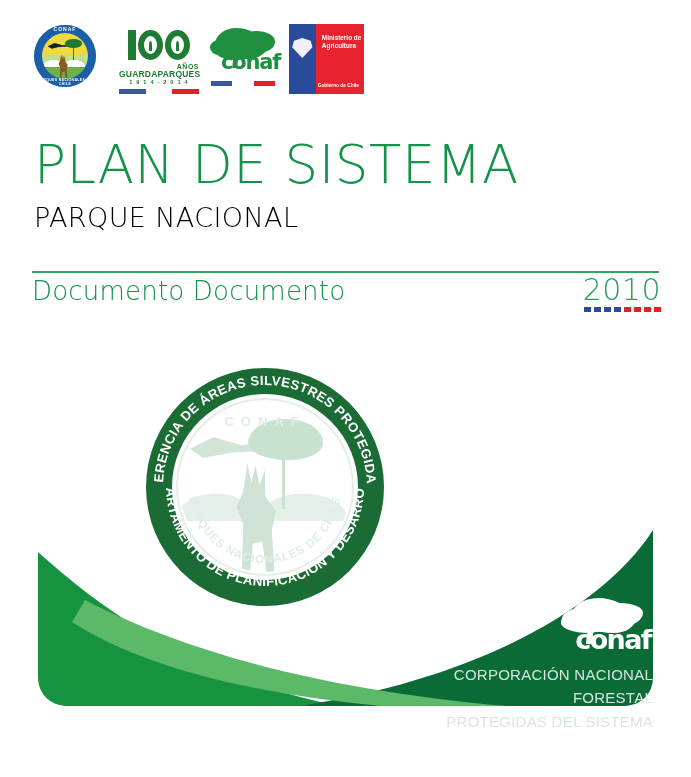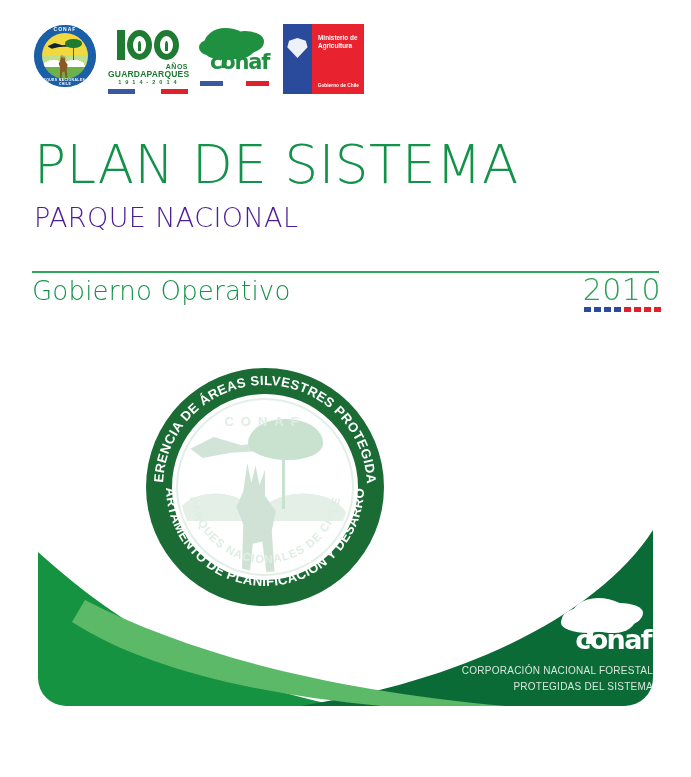--- a/index.html
+++ b/index.html
@@ -26,21 +26,21 @@
   .emblem .tree .can{position:absolute;top:0;left:0;width:100%;height:42%;background:#1f7a32;border-radius:50%;}
   .emblem .tree .trk{position:absolute;top:34%;left:46%;width:8%;height:66%;background:#1f7a32;}
   .emblem .bird{position:absolute;left:12%;top:22%;width:46%;height:12%;background:#123;clip-path:polygon(0 55%,34% 0,70% 40%,100% 25%,100% 62%,55% 72%,20% 100%);}
   .emblem .deer{position:absolute;left:30%;bottom:2%;width:34%;height:52%;background:#8a5a22;
     clip-path:polygon(34% 0,40% 18%,46% 2%,52% 20%,60% 6%,60% 30%,76% 44%,70% 62%,74% 100%,62% 100%,56% 72%,42% 74%,38% 100%,26% 100%,28% 56%,18% 40%,28% 26%);}
   .emblem .txt-top,.emblem .txt-bot{position:absolute;left:0;right:0;text-align:center;color:#fff;font-weight:bold;letter-spacing:1px;}
   .emblem .txt-top{top:1px;font-size:5px;}
   .emblem .txt-bot{bottom:1px;font-size:3.4px;letter-spacing:.4px;}
 
   
-  .cien{width:80px;margin-left:12px;margin-top:4px;}
+  .cien{width:80px;margin-left:23px;margin-top:4px;}
   .cien .row100{display:flex;align-items:center;justify-content:center;height:34px;}
   .cien .d1{width:8px;height:30px;background:#1f7a32;}
   .cien .o{width:25px;height:30px;border-radius:50%;border:6px solid #1f7a32;box-sizing:border-box;margin-left:2px;position:relative;}
   .cien .o .fig{position:absolute;inset:3px;border-radius:50%;background:#fff;}
   .cien .o .fig:after{content:"";position:absolute;left:26%;top:14%;width:48%;height:86%;background:#1f7a32;border-radius:46% 46% 0 0;}
   .cien .anios{font-size:7px;font-weight:bold;color:#1f7a32;text-align:right;letter-spacing:.5px;line-height:1;margin-top:1px;}
   .cien .guarda{font-size:8.5px;font-weight:bold;color:#1f7a32;text-align:center;letter-spacing:.2px;line-height:1.05;}
   .cien .yrs{font-size:5.6px;font-weight:bold;color:#1f7a32;text-align:center;letter-spacing:1.2px;line-height:1.2;}
   .flagbar{display:flex;height:5px;width:100%;margin-top:3px;}
   .flagbar i{display:block;height:100%;}
@@ -64,21 +64,21 @@
   .minis .blue{width:36%;background:#2a4b9b;position:relative;}
   .minis .red{width:64%;background:#e8232f;position:relative;}
   .minis .shield{position:absolute;left:50%;top:14px;transform:translateX(-50%);width:22px;height:20px;
     background:#fff;clip-path:polygon(12% 14%,50% 0,88% 14%,96% 46%,50% 100%,4% 46%);opacity:.92;}
   .minis .mtxt{position:absolute;left:6px;top:10px;color:#fff;font-size:6.4px;font-weight:bold;line-height:1.25;}
   .minis .gtxt{position:absolute;right:5px;bottom:6px;color:#fff;font-size:4.8px;font-weight:bold;}
 
   
   .title{position:absolute;left:34px;top:138px;font-size:53px;line-height:1;letter-spacing:.5px;
     font-weight:300;color:#13924a;font-family:"DejaVu Sans", sans-serif;}
-  .sub1{position:absolute;left:34px;top:204px;font-size:27px;line-height:1;font-weight:300;color:#4c1d95;
+  .sub1{position:absolute;left:34px;top:204px;font-size:27px;line-height:1;font-weight:300;color:#000000;
     letter-spacing:.4px;font-family:"DejaVu Sans", sans-serif;}
   .sub2{position:absolute;left:34px;top:233px;font-size:27px;line-height:1;font-weight:bold;color:#0f8f45;
     letter-spacing:.2px;font-family:"DejaVu Sans", sans-serif;}
   .rule{position:absolute;left:32px;top:271px;width:627px;height:2px;background:#2fa85e;}
   .doctype{position:absolute;left:32px;top:276px;font-size:26px;font-weight:300;color:#13924a;
     letter-spacing:.2px;font-family:"DejaVu Sans", sans-serif;}
   .year{position:absolute;right:30px;top:272px;font-size:30px;font-weight:300;color:#2aa05a;
     letter-spacing:.5px;font-family:"DejaVu Sans", sans-serif;}
   .yeardots{position:absolute;right:30px;top:307px;display:flex;gap:3px;}
   .yeardots span{width:7px;height:5px;display:block;}
@@ -113,21 +113,21 @@
   .footer-logo .art{position:relative;height:62px;}
   .footer-logo .canopy{position:absolute;right:26px;top:0;width:56px;height:34px;background:#fff;
      border-radius:48% 52% 44% 56%/58% 46% 54% 42%;
      box-shadow:12px 4px 0 -3px #fff, -14px 5px 0 -4px #fff, 22px -1px 0 -6px #fff;}
   .footer-logo .canopy:before{content:"";position:absolute;right:-14px;top:7px;width:26px;height:20px;background:#fff;border-radius:50%;}
   .footer-logo .canopy:after{content:"";position:absolute;left:-9px;top:13px;width:22px;height:17px;background:#fff;border-radius:50%;}
   .footer-logo .trunk{position:absolute;right:60px;top:28px;width:6px;height:18px;background:#fff;transform:skewX(-7deg);}
   .footer-logo .word{position:absolute;right:2px;top:26px;font-size:27px;font-weight:bold;color:#fff;
      letter-spacing:-1.6px;font-family:"DejaVu Sans", sans-serif;}
   .footer-text{position:absolute;right:38px;top:663px;width:260px;text-align:right;color:#d8e6dc;
-     font-size:10px;line-height:1.55;letter-spacing:.25px;font-family:"Liberation Sans", sans-serif;}
+     font-size:15px;line-height:1.55;letter-spacing:.25px;font-family:"Liberation Sans", sans-serif;}
 </style>
 </head>
 <body>
 
 <div class="page">
 
   <div class="logobar">
 
     <div class="logo-slot">
       <div class="emblem">
@@ -189,21 +189,21 @@
           <div>Agricultura</div>
         </div>
         <div class="gtxt">Gobierno de Chile</div>
       </div>
     </div>
   </div>
 
   <div class="title">PLAN DE SISTEMA</div>
   <div class="sub1">PARQUE NACIONAL</div>
   <div class="rule"></div>
-  <div class="doctype">Gobierno Operativo</div>
+  <div class="doctype">Documento Documento</div>
   <div class="year">2010</div>
   <div class="yeardots">
     <span style="background:#2a4b9b"></span>
       <span style="background:#2a4b9b"></span>
     <span style="background:#2a4b9b"></span>
       <span style="background:#2a4b9b"></span>
     <span style="background:#e0202a"></span>
       <span style="background:#e0202a"></span>
     <span style="background:#e0202a"></span>
       <span style="background:#e0202a"></span>

